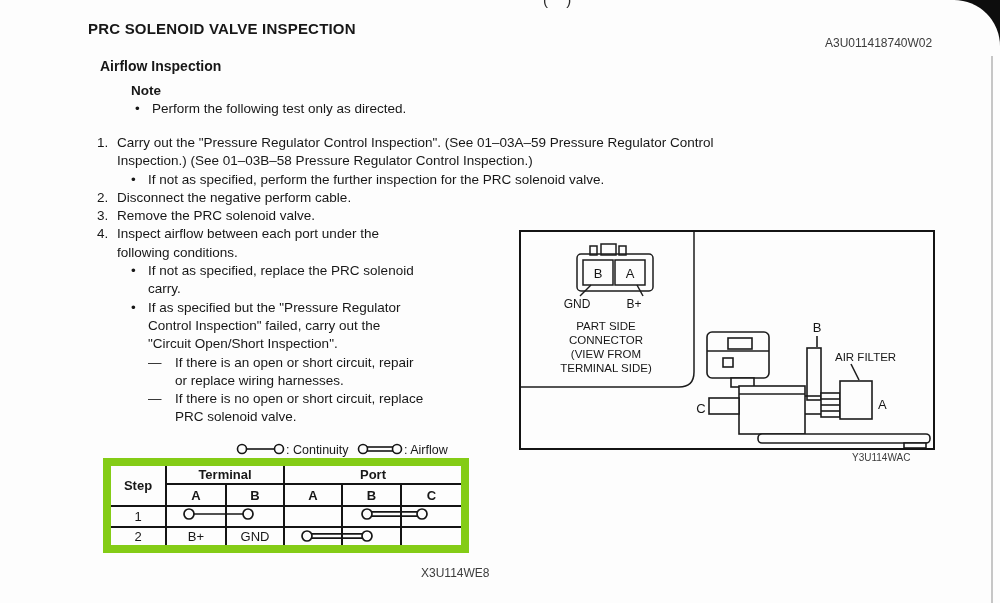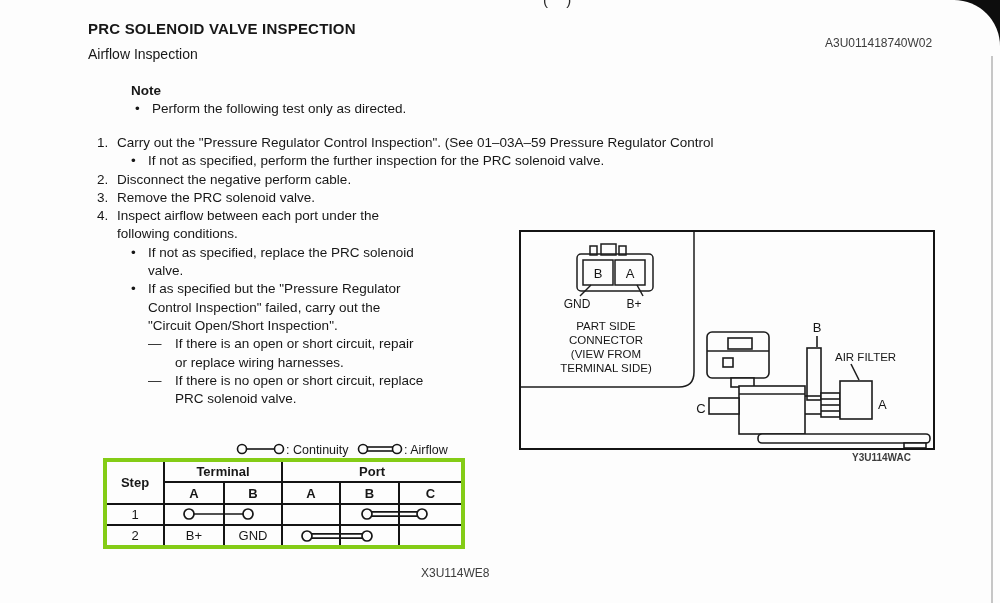--- a/index.html
+++ b/index.html
@@ -7,21 +7,21 @@
   .page{position:relative;width:1000px;height:603px;overflow:hidden;background:#fdfdfd;}
 
   .top-frag{position:absolute;left:543px;top:-9px;font-size:15px;color:#2a2a2a;letter-spacing:7px;}
 
   .corner-wedge{position:absolute;right:0;top:0;width:46px;height:60px;background:#0d0d0d;}
   .corner-round{width:46px;height:60px;background:#fdfdfd;border-top-right-radius:46px;}
   .edge-line{position:absolute;left:991px;top:56px;width:2px;height:547px;background:#c6c6c6;}
 
   .title{position:absolute;left:88px;top:20px;margin:0;font-size:15px;font-weight:bold;letter-spacing:.2px;}
   .doc-code{position:absolute;left:825px;top:36px;font-size:12px;color:#3c3c3c;}
-  .subtitle{position:absolute;left:88px;top:46px;margin:0;font-size:14px;font-weight:normal;}
+  .subtitle{position:absolute;left:88px;top:46px;margin:12px;font-size:14px;font-weight:bold;}
 
   .note-block{position:absolute;left:131px;top:83px;font-size:13.5px;}
   .note-heading{font-weight:bold;}
   .note-line{position:relative;margin-top:3px;padding-left:21px;}
   .note-line .mkb{position:absolute;left:4px;top:0;}
 
   .list{position:absolute;left:97px;top:134px;font-size:13.5px;line-height:18.3px;white-space:nowrap;}
   .ln{position:relative;}
   .lv0{padding-left:20px;}
   .lv1{padding-left:51px;}
@@ -29,27 +29,27 @@
   .mk{position:absolute;left:0;top:0;}
   .lv1 .mk{left:34px;}
   .lv2 .mk{left:51px;}
 
   .figure{position:absolute;left:519px;top:230px;width:416px;height:220px;border:2px solid #141414;box-sizing:border-box;background:#fdfdfd;}
   .figure svg{position:absolute;left:0;top:0;}
   .figure text{font-family:"Liberation Sans",sans-serif;fill:#171717;}
   .t13{font-size:13px;}
   .t12{font-size:12px;}
   .t115{font-size:11.5px;}
-  .fig-code{position:absolute;left:852px;top:452px;font-size:10px;color:#3c3c3c;font-weight:bold;}
+  .fig-code{position:absolute;left:852px;top:452px;font-size:10px;color:#3c3c3c;}
 
   .legend{position:absolute;left:233px;top:440px;}
   .legend text{font-family:"Liberation Sans",sans-serif;fill:#171717;font-size:12.5px;}
 
   .table-wrap{position:absolute;left:103px;top:458px;width:358px;height:87px;}
-  .spec-table{border-collapse:collapse;table-layout:fixed;width:358px;height:87px;border:4px solid #84cc16;}
+  .spec-table{border-collapse:collapse;table-layout:fixed;width:358px;height:87px;border:8px solid #84cc16;}
   .spec-table td{border:2px solid #141414;font-size:13px;text-align:center;vertical-align:middle;padding:0;}
   .spec-table td.hd{font-weight:bold;}
   .r-h1{height:22px;} .r-h2{height:22px;} .r-d1{height:21px;} .r-d2{height:22px;}
   .tbl-overlay{position:absolute;left:0;top:0;pointer-events:none;}
   .table-code{position:absolute;left:421px;top:566px;font-size:12px;color:#3c3c3c;}
 </style>
 </head>
 <body>
 
 <div class="page">
@@ -67,27 +67,28 @@
   <div class="note-block">
     <div class="note-heading">Note</div>
     <div class="note-line">
       <span class="mkb">•</span>
       <span>Perform the following test only as directed.</span>
     </div>
   </div>
 
   <div class="list">
     <div class="ln lv0"><span class="mk">1.</span><span>Carry out the "Pressure Regulator Control Inspection". (See 01–03A–59 Pressure Regulator Control</span></div>
+    <div class="ln lv0"><span class="mk"></span><span>Inspection.) (See 01–03B–58 Pressure Regulator Control Inspection.)</span></div>
     <div class="ln lv1"><span class="mk">•</span><span>If not as specified, perform the further inspection for the PRC solenoid valve.</span></div>
     <div class="ln lv0"><span class="mk">2.</span><span>Disconnect the negative perform cable.</span></div>
     <div class="ln lv0"><span class="mk">3.</span><span>Remove the PRC solenoid valve.</span></div>
     <div class="ln lv0"><span class="mk">4.</span><span>Inspect airflow between each port under the</span></div>
     <div class="ln lv0"><span class="mk"></span><span>following conditions.</span></div>
     <div class="ln lv1"><span class="mk">•</span><span>If not as specified, replace the PRC solenoid</span></div>
-    <div class="ln lv1"><span class="mk"></span><span>valve.</span></div>
+    <div class="ln lv1"><span class="mk"></span><span>carry.</span></div>
     <div class="ln lv1"><span class="mk">•</span><span>If as specified but the "Pressure Regulator</span></div>
     <div class="ln lv1"><span class="mk"></span><span>Control Inspection" failed, carry out the</span></div>
     <div class="ln lv1"><span class="mk"></span><span>"Circuit Open/Short Inspection".</span></div>
     <div class="ln lv2"><span class="mk">—</span><span>If there is an open or short circuit, repair</span></div>
     <div class="ln lv2"><span class="mk"></span><span>or replace wiring harnesses.</span></div>
     <div class="ln lv2"><span class="mk">—</span><span>If there is no open or short circuit, replace</span></div>
     <div class="ln lv2"><span class="mk"></span><span>PRC solenoid valve.</span></div>
   </div>
 
   <div class="figure">

